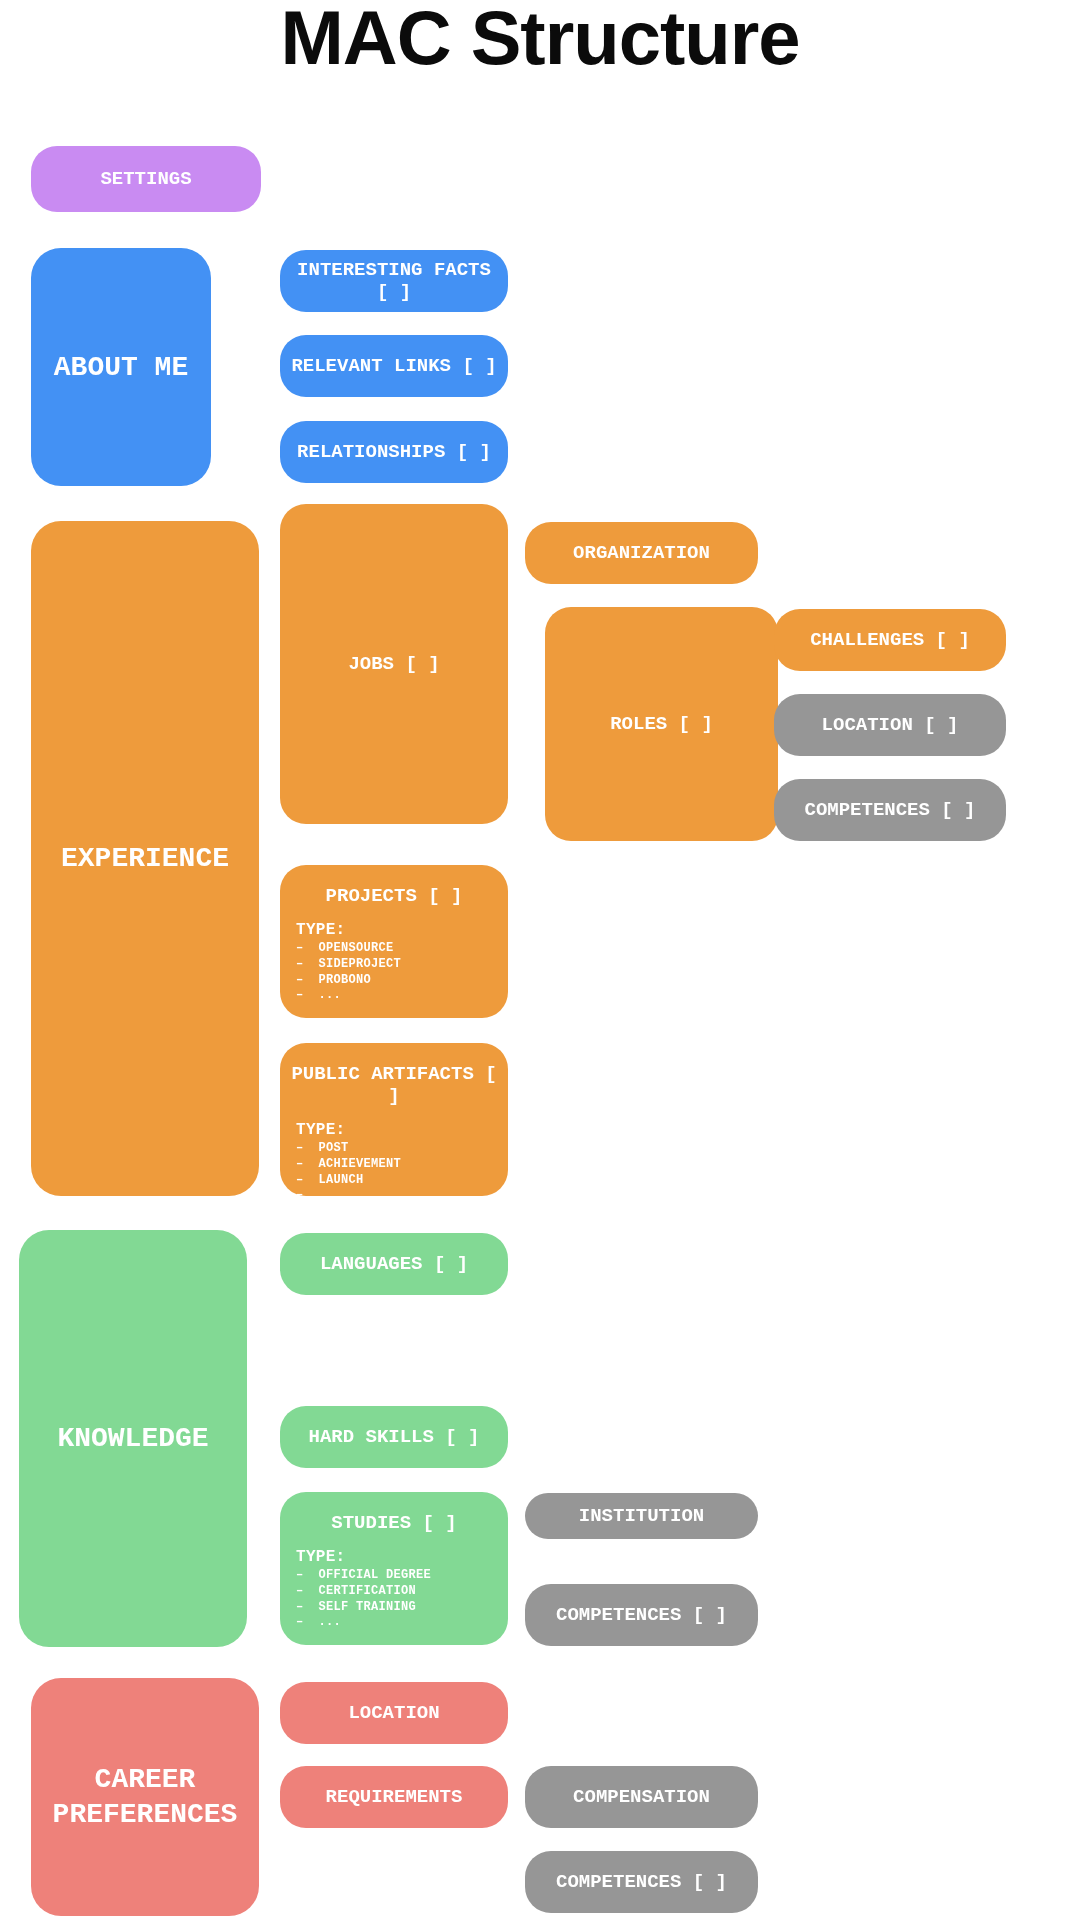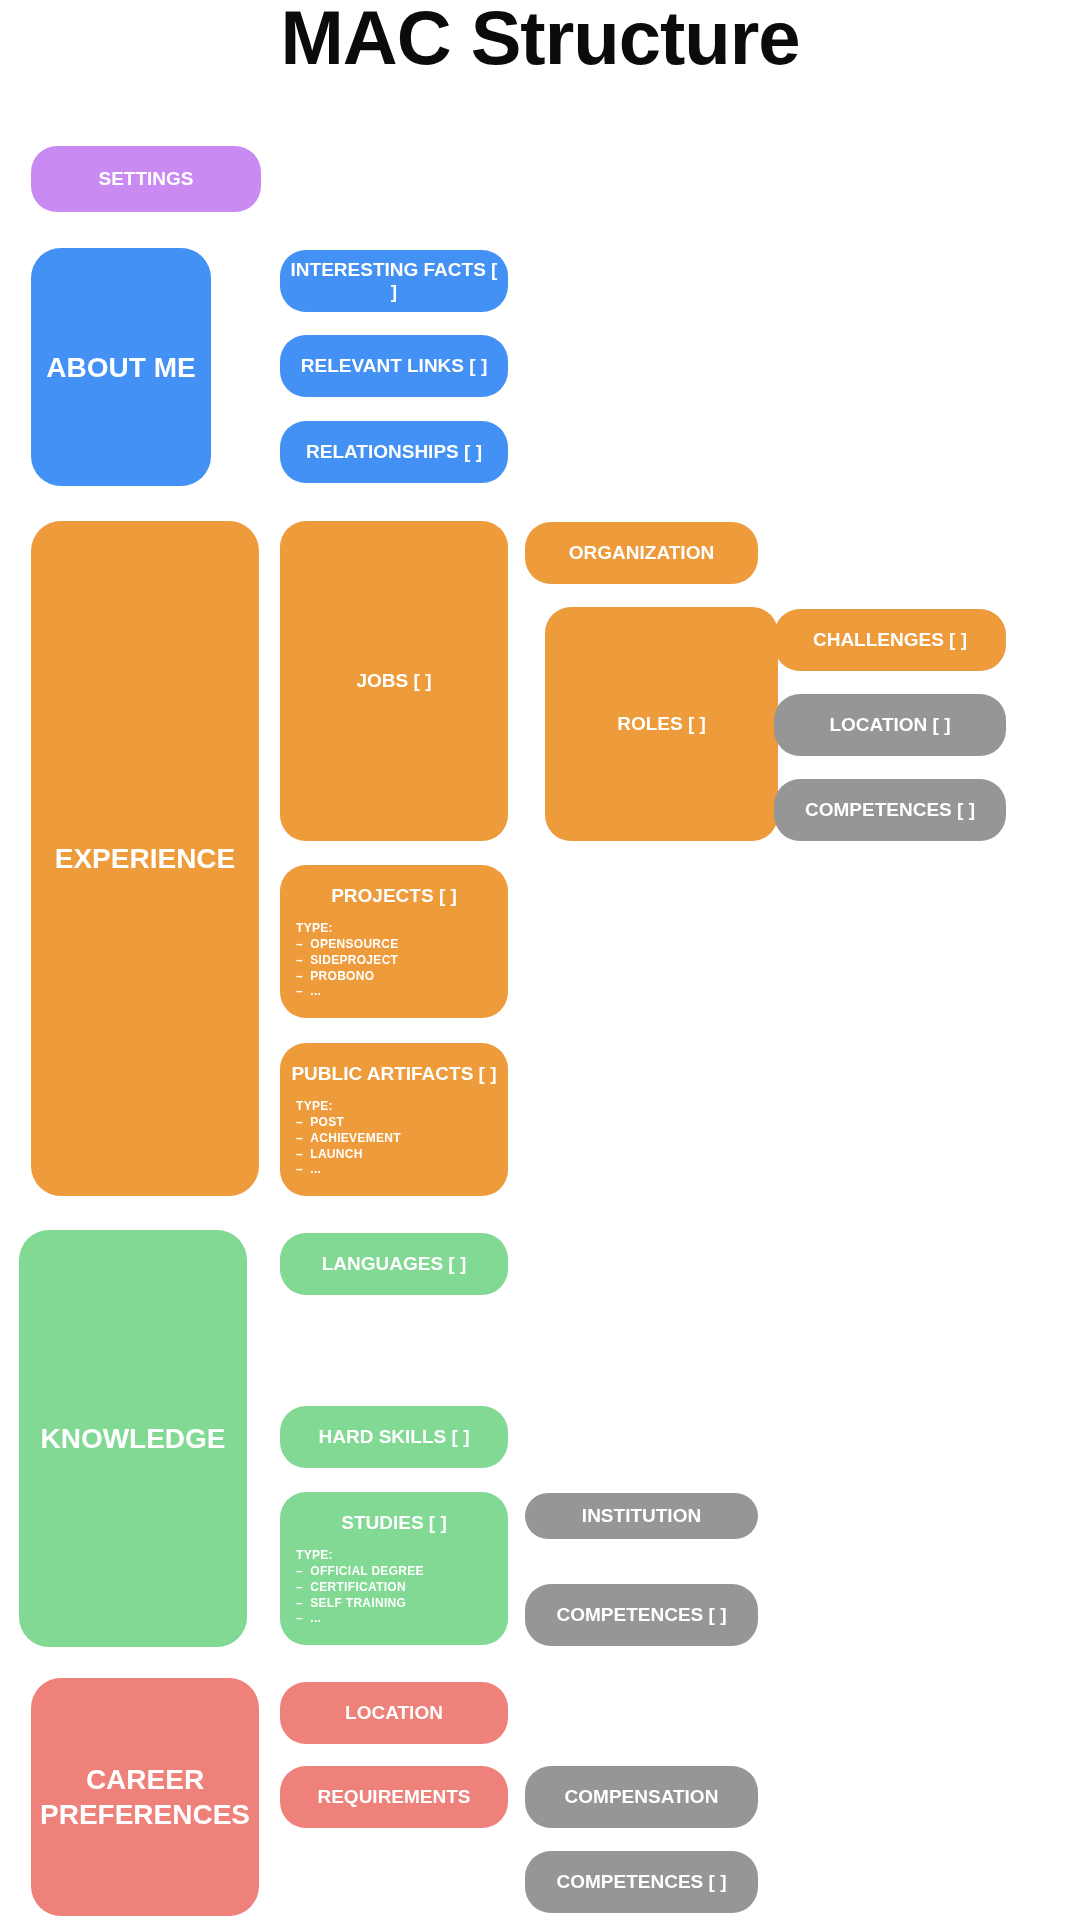--- a/index.html
+++ b/index.html
@@ -8,52 +8,53 @@
 
   .page-title{
     position:absolute;left:0;top:-6px;width:1080px;text-align:center;
     font-size:76px;font-weight:700;letter-spacing:-1px;color:#0b0b0b;
   }
 
   .node{
     position:absolute;color:#ffffff;border-radius:26px;
     display:flex;align-items:center;justify-content:center;text-align:center;
     box-sizing:border-box;
+    font-family:Liberation Mono, monospace;
   }
   .node .lbl{font-weight:700;}
   .big{border-radius:30px;}
   .big .lbl{font-size:28px;line-height:1.25;padding:0 14px;}
   .small .lbl{font-size:19px;padding:0 10px;}
 
   .listbox{flex-direction:column;justify-content:flex-start;align-items:stretch;
     padding:20px 0 0 0;}
   .listbox .lbl{font-size:19px;text-align:center;}
   .typelist{margin:14px 0 0 16px;text-align:left;color:#ffffff;}
-  .type-heading{font-size:12px;font-weight:700;letter-spacing:.3px;}
+  .type-heading{font-size:16px;font-weight:700;letter-spacing:.3px;}
   .typelist ul{list-style:none;margin:2px 0 0 0;padding:0;}
   .typelist li{font-size:12px;font-weight:700;line-height:1.32;letter-spacing:.3px;}
   .typelist li::before{content:"\2013\00a0\00a0";}
 
   
   .c-purple{background:#c98bf2;}
   .c-blue{background:#4391f4;}
   .c-orange{background:#ee9b3c;}
   .c-green{background:#82d994;}
   .c-salmon{background:#ee817a;}
   .c-gray{background:#969696;}
 
   
   .pos-settings{left:31px;top:146px;width:230px;height:66px;}
   .pos-about-me{left:31px;top:248px;width:180px;height:238px;}
   .pos-interesting-facts{left:280px;top:250px;width:228px;height:62px;}
   .pos-relevant-links{left:280px;top:335px;width:228px;height:62px;}
   .pos-relationships{left:280px;top:421px;width:228px;height:62px;}
 
   .pos-experience{left:31px;top:521px;width:228px;height:675px;}
-  .pos-jobs{left:280px;top:521px;width:228px;height:320px;}
+  .pos-jobs{left:280px;top:504px;width:228px;height:320px;}
   .pos-organization{left:525px;top:522px;width:233px;height:62px;}
   .pos-roles{left:525px;top:607px;width:233px;height:234px;margin-left:20px;}
   .pos-challenges{left:774px;top:609px;width:232px;height:62px;}
   .pos-referrals{left:774px;top:694px;width:232px;height:62px;}
   .pos-roles-competences{left:774px;top:779px;width:232px;height:62px;}
   .pos-projects{left:280px;top:865px;width:228px;height:153px;}
   .pos-public-artifacts{left:280px;top:1043px;width:228px;height:153px;}
 
   .pos-knowledge{left:19px;top:1230px;width:228px;height:417px;}
   .pos-languages{left:280px;top:1233px;width:228px;height:62px;}

